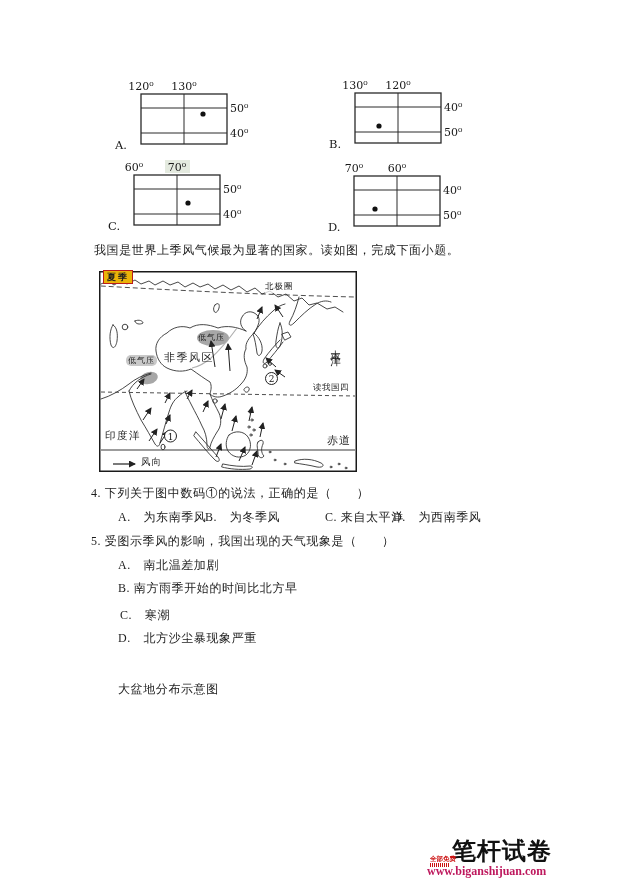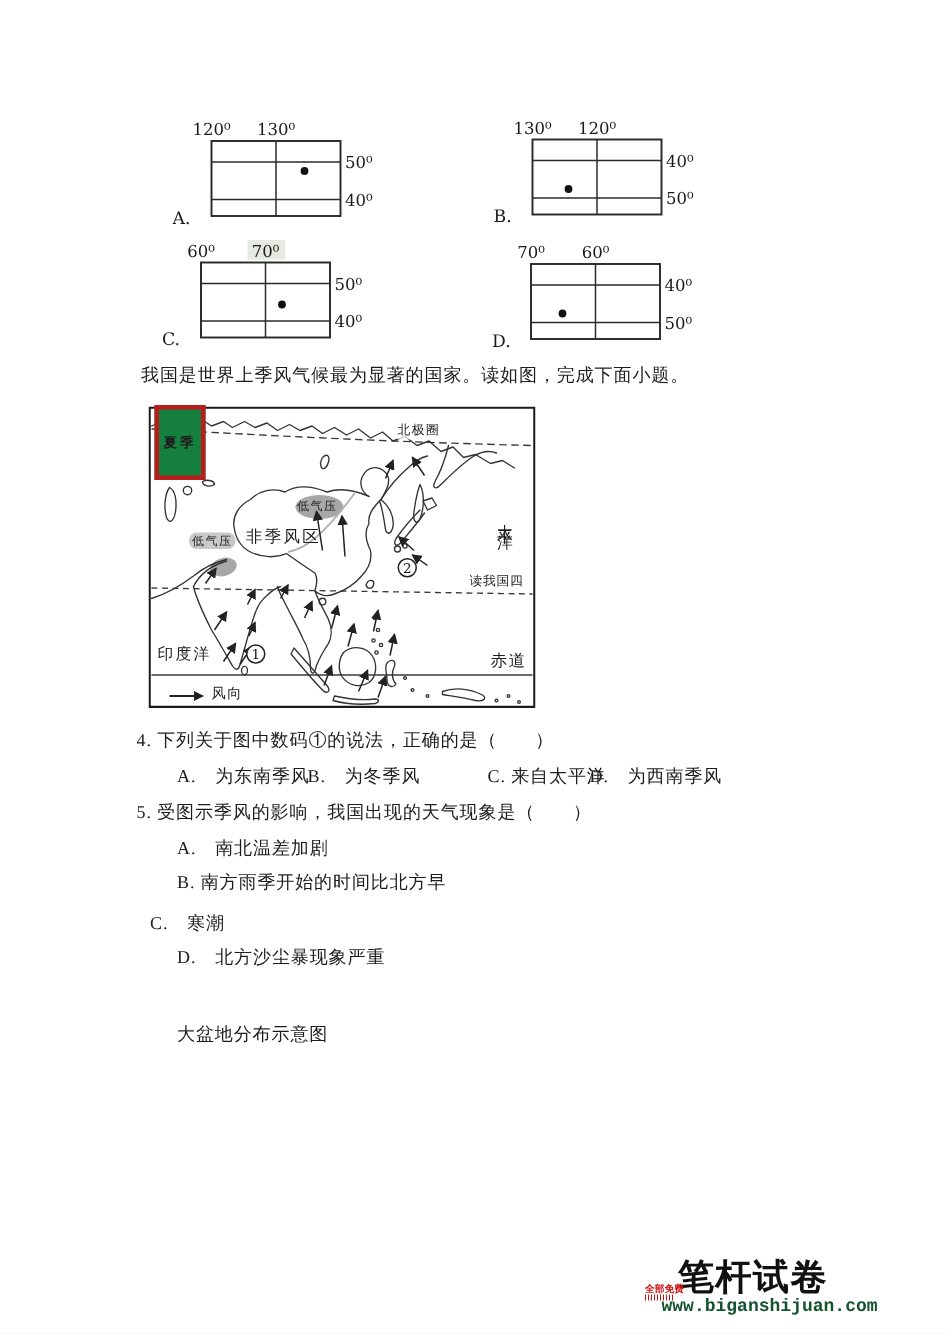--- a/index.html
+++ b/index.html
@@ -8,39 +8,39 @@
     outline:1px solid #e3e3e3;overflow:hidden;
     font-family:"Liberation Serif","DejaVu Serif",serif;color:#1c1c1c;
   }
   .para{position:absolute;font-size:12px;letter-spacing:0.6px;white-space:nowrap;}
   .opt{position:absolute;font-size:12px;letter-spacing:0.6px;white-space:nowrap;}
   .dgm{position:absolute;}
   .dgm text{font-family:"DejaVu Serif","Liberation Serif",serif;font-size:11px;fill:#1a1a1a;}
   .dgm .letter{font-size:11.5px;}
   #map-wrap{position:absolute;left:99px;top:271px;width:258px;height:201px;}
   #map-wrap .mlabel{position:absolute;white-space:nowrap;color:#1f1f1f;}
-  .season-box{left:4px;top:-1px;background:#15803d;border:3px solid #b91c1c;
-    font-size:9px;font-weight:bold;padding:16px 3px;letter-spacing:2px;line-height:12px;}
+  .season-box{left:4px;top:-1px;background:#eab308;border:1px solid #b91c1c;
+    font-size:9px;font-weight:bold;padding:0 3px;letter-spacing:2px;line-height:12px;}
   .arctic{left:166px;top:10px;font-size:8.5px;background:rgba(255,255,255,.75);letter-spacing:1px;}
   .lowp-a{left:99px;top:61px;font-size:8px;letter-spacing:1px;}
   .lowp-b{left:27px;top:84px;font-size:8px;letter-spacing:1px;background:#c9c9c9;border-radius:5px;padding:0 2px;}
   .nonmon{left:65px;top:79px;font-size:11px;letter-spacing:1.5px;}
   .pacific{left:229px;top:70px;font-size:10.5px;writing-mode:vertical-rl;letter-spacing:3.5px;}
   .tropicl{left:214px;top:111px;font-size:8.5px;background:rgba(255,255,255,.8);letter-spacing:0.5px;}
   .indian{left:6px;top:158px;font-size:10.5px;letter-spacing:1.5px;}
   .equatorl{left:228px;top:162px;font-size:11px;letter-spacing:1px;}
   .windl{left:42px;top:185px;font-size:9.5px;letter-spacing:1px;}
   #wm{position:absolute;left:425px;top:835px;width:170px;height:50px;}
   #wm .brand{position:absolute;left:27px;top:0px;font-size:24px;font-weight:bold;
     font-family:"Liberation Sans","DejaVu Sans",sans-serif;letter-spacing:1px;color:#111;}
   #wm .free{position:absolute;left:5px;top:20px;font-size:6.5px;font-weight:bold;}
   #wm .stripes{position:absolute;left:5px;top:28px;width:19px;height:4px;
     background:repeating-linear-gradient(90deg,#cc1111 0 1px,#ffffff 1px 2px);}
-  #wm .url{position:absolute;left:16px;top:29px;font-size:12px;font-weight:bold;
-    font-family:Liberation Mono, monospace;color:#14532d;letter-spacing:0px;text-decoration:none;}
+  #wm .url{position:absolute;left:2px;top:29px;font-size:12px;font-weight:bold;
+    font-family:Liberation Serif, serif;color:#be185d;letter-spacing:0px;text-decoration:none;}
 </style>
 </head>
 <body>
 
 <div id="page">
 
   <svg class="dgm" style="left:115px;top:78px;" width="170" height="80" viewBox="0 0 170 80">
     <g stroke="#2a2a2a" fill="none">
       <rect x="26" y="16" width="86" height="50" stroke-width="1.3"></rect>
       <line x1="69" y1="16" x2="69" y2="66" stroke-width="1"></line>
@@ -214,21 +214,21 @@
 
   <div class="para" style="left:91px;top:485px;">4. 下列关于图中数码①的说法，正确的是（　　）</div>
   <span class="opt" style="left:118px;top:509px;">A.　为东南季风</span>
   <span class="opt" style="left:205px;top:509px;">B.　为冬季风</span>
   <span class="opt" style="left:325px;top:509px;">C. 来自太平洋</span>
   <span class="opt" style="left:393px;top:509px;">D.　为西南季风</span>
 
   <div class="para" style="left:91px;top:533px;">5. 受图示季风的影响，我国出现的天气现象是（　　）</div>
   <span class="opt" style="left:118px;top:557px;">A.　南北温差加剧</span>
   <span class="opt" style="left:118px;top:580px;">B. 南方雨季开始的时间比北方早</span>
-  <span class="opt" style="left:100px;top:607px;">C.　寒潮</span>
+  <span class="opt" style="left:120px;top:607px;">C.　寒潮</span>
   <span class="opt" style="left:118px;top:630px;">D.　北方沙尘暴现象严重</span>
 
   <div class="para" style="left:118px;top:681px;">大盆地分布示意图</div>
 
   <div id="wm">
     <div class="brand">笔杆试卷</div>
     <div class="free" style="color:#cc1111;">全部免费</div>
     <div class="stripes"></div>
     <a class="url" href="#">www.biganshijuan.com</a>
   </div>

